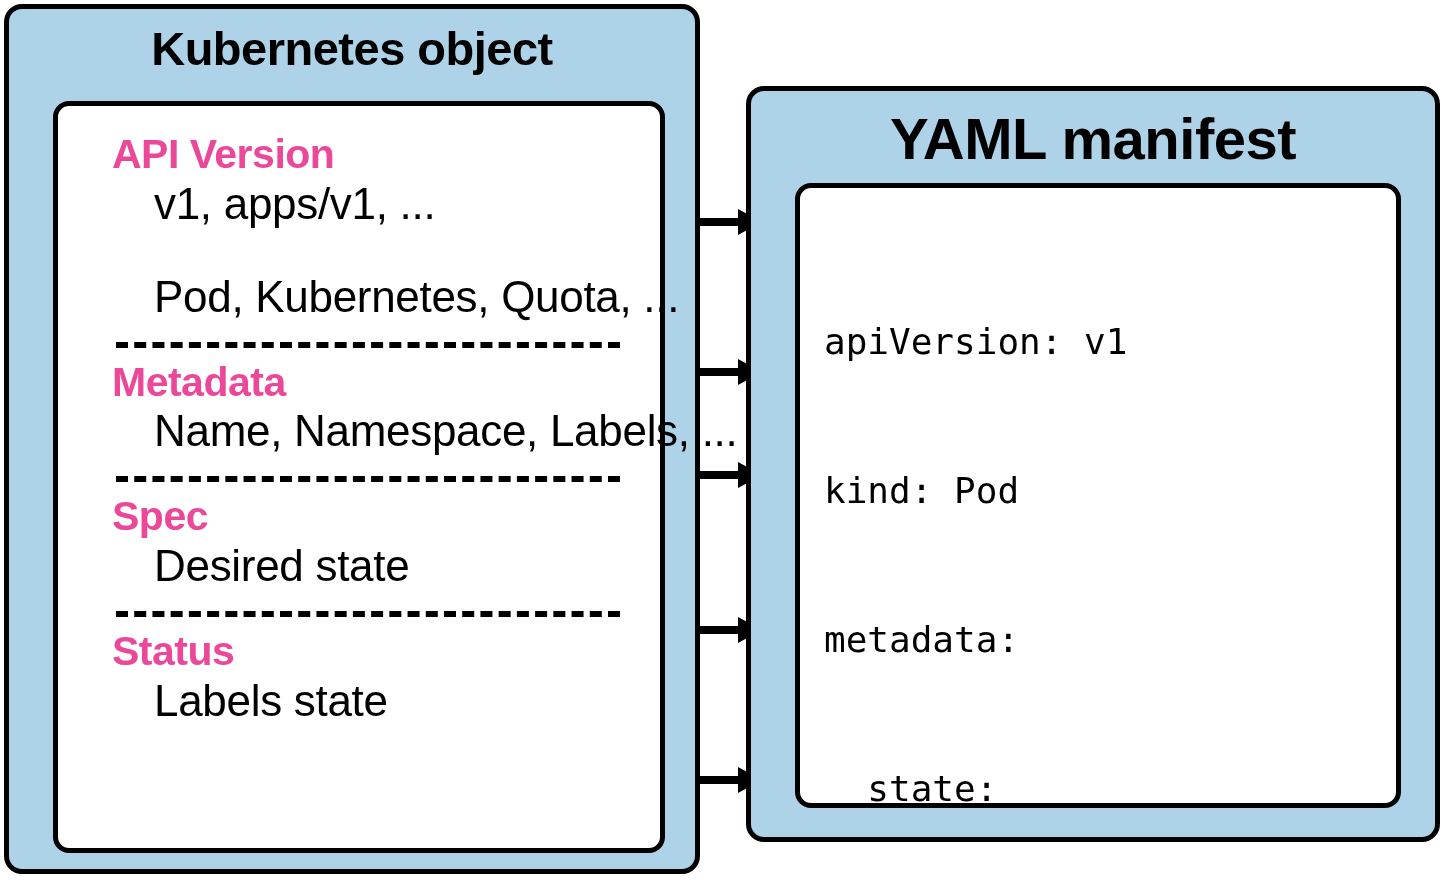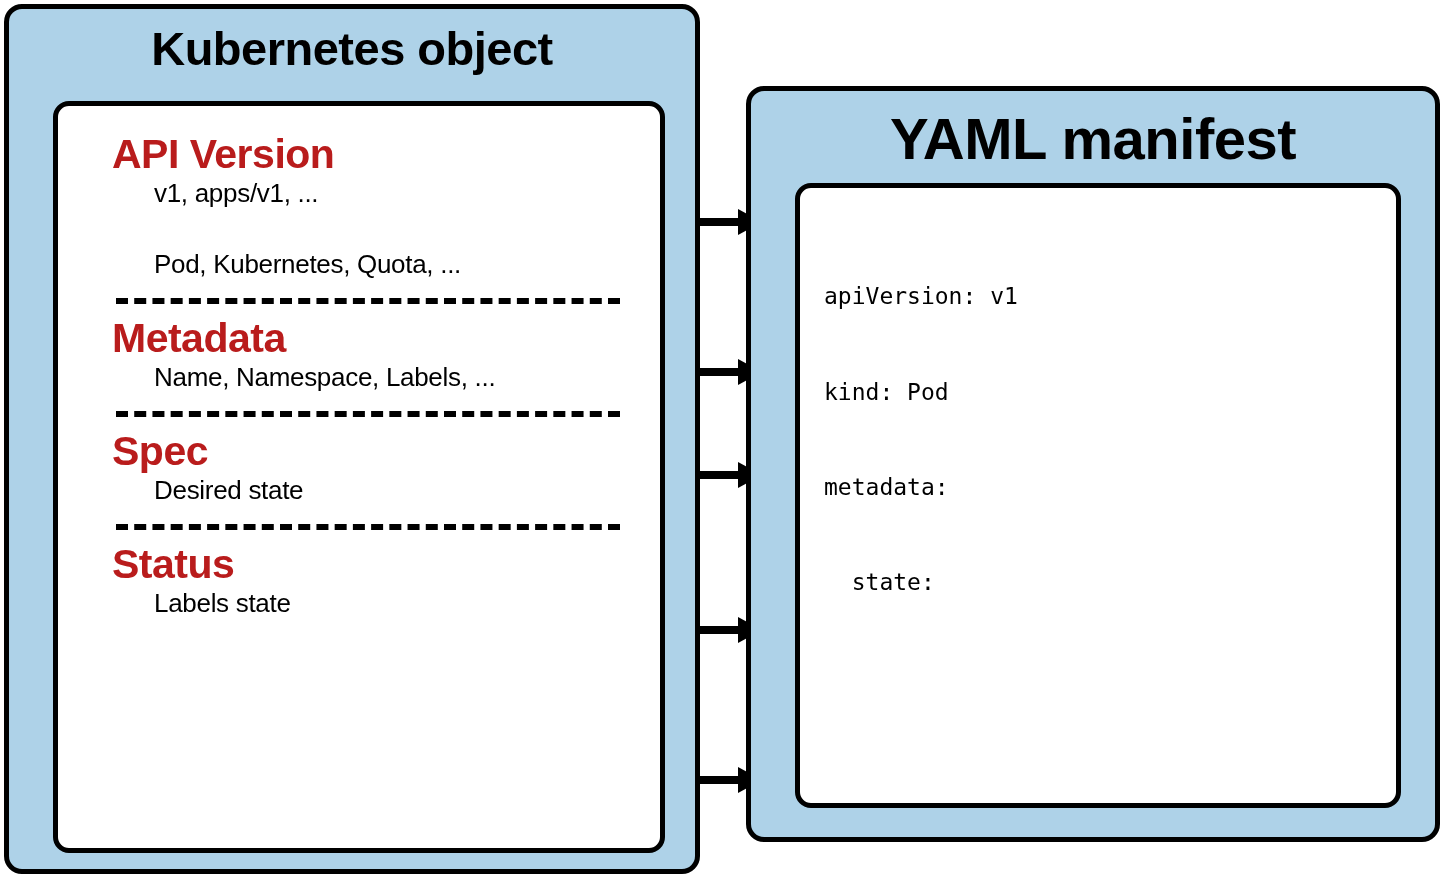--- a/index.html
+++ b/index.html
@@ -89,27 +89,27 @@
     bottom: 0;
     padding: 26px 18px 0 54px;
     box-sizing: border-box;
   }
   .field {
     position: relative;
   }
   .field-name {
     font-size: 41px;
     font-weight: 700;
-    color: #b91c1c;
+    color: #ec4899;
     line-height: 1.12;
     letter-spacing: -0.5px;
     white-space: nowrap;
   }
   .field-value {
-    font-size: 26px;
+    font-size: 44px;
     font-weight: 400;
     color: #000000;
     line-height: 1.2;
     letter-spacing: -0.3px;
     padding-left: 42px;
     white-space: nowrap;
   }
   .divider {
     height: 0;
     border-top: 6px dashed #000000;
@@ -120,21 +120,21 @@
   
   #yaml-code {
     position: absolute;
     left: 0;
     top: 0;
     right: 0;
     bottom: 0;
     padding: 30px 14px 0 24px;
     box-sizing: border-box;
     font-family: "DejaVu Sans Mono", monospace;
-    font-size: 23px;
+    font-size: 36px;
     line-height: 1.38;
     color: #000000;
     white-space: pre;
     letter-spacing: 0px;
   }
   .yaml-line { display: block; }
 
   
   .arrow {
     position: absolute;

